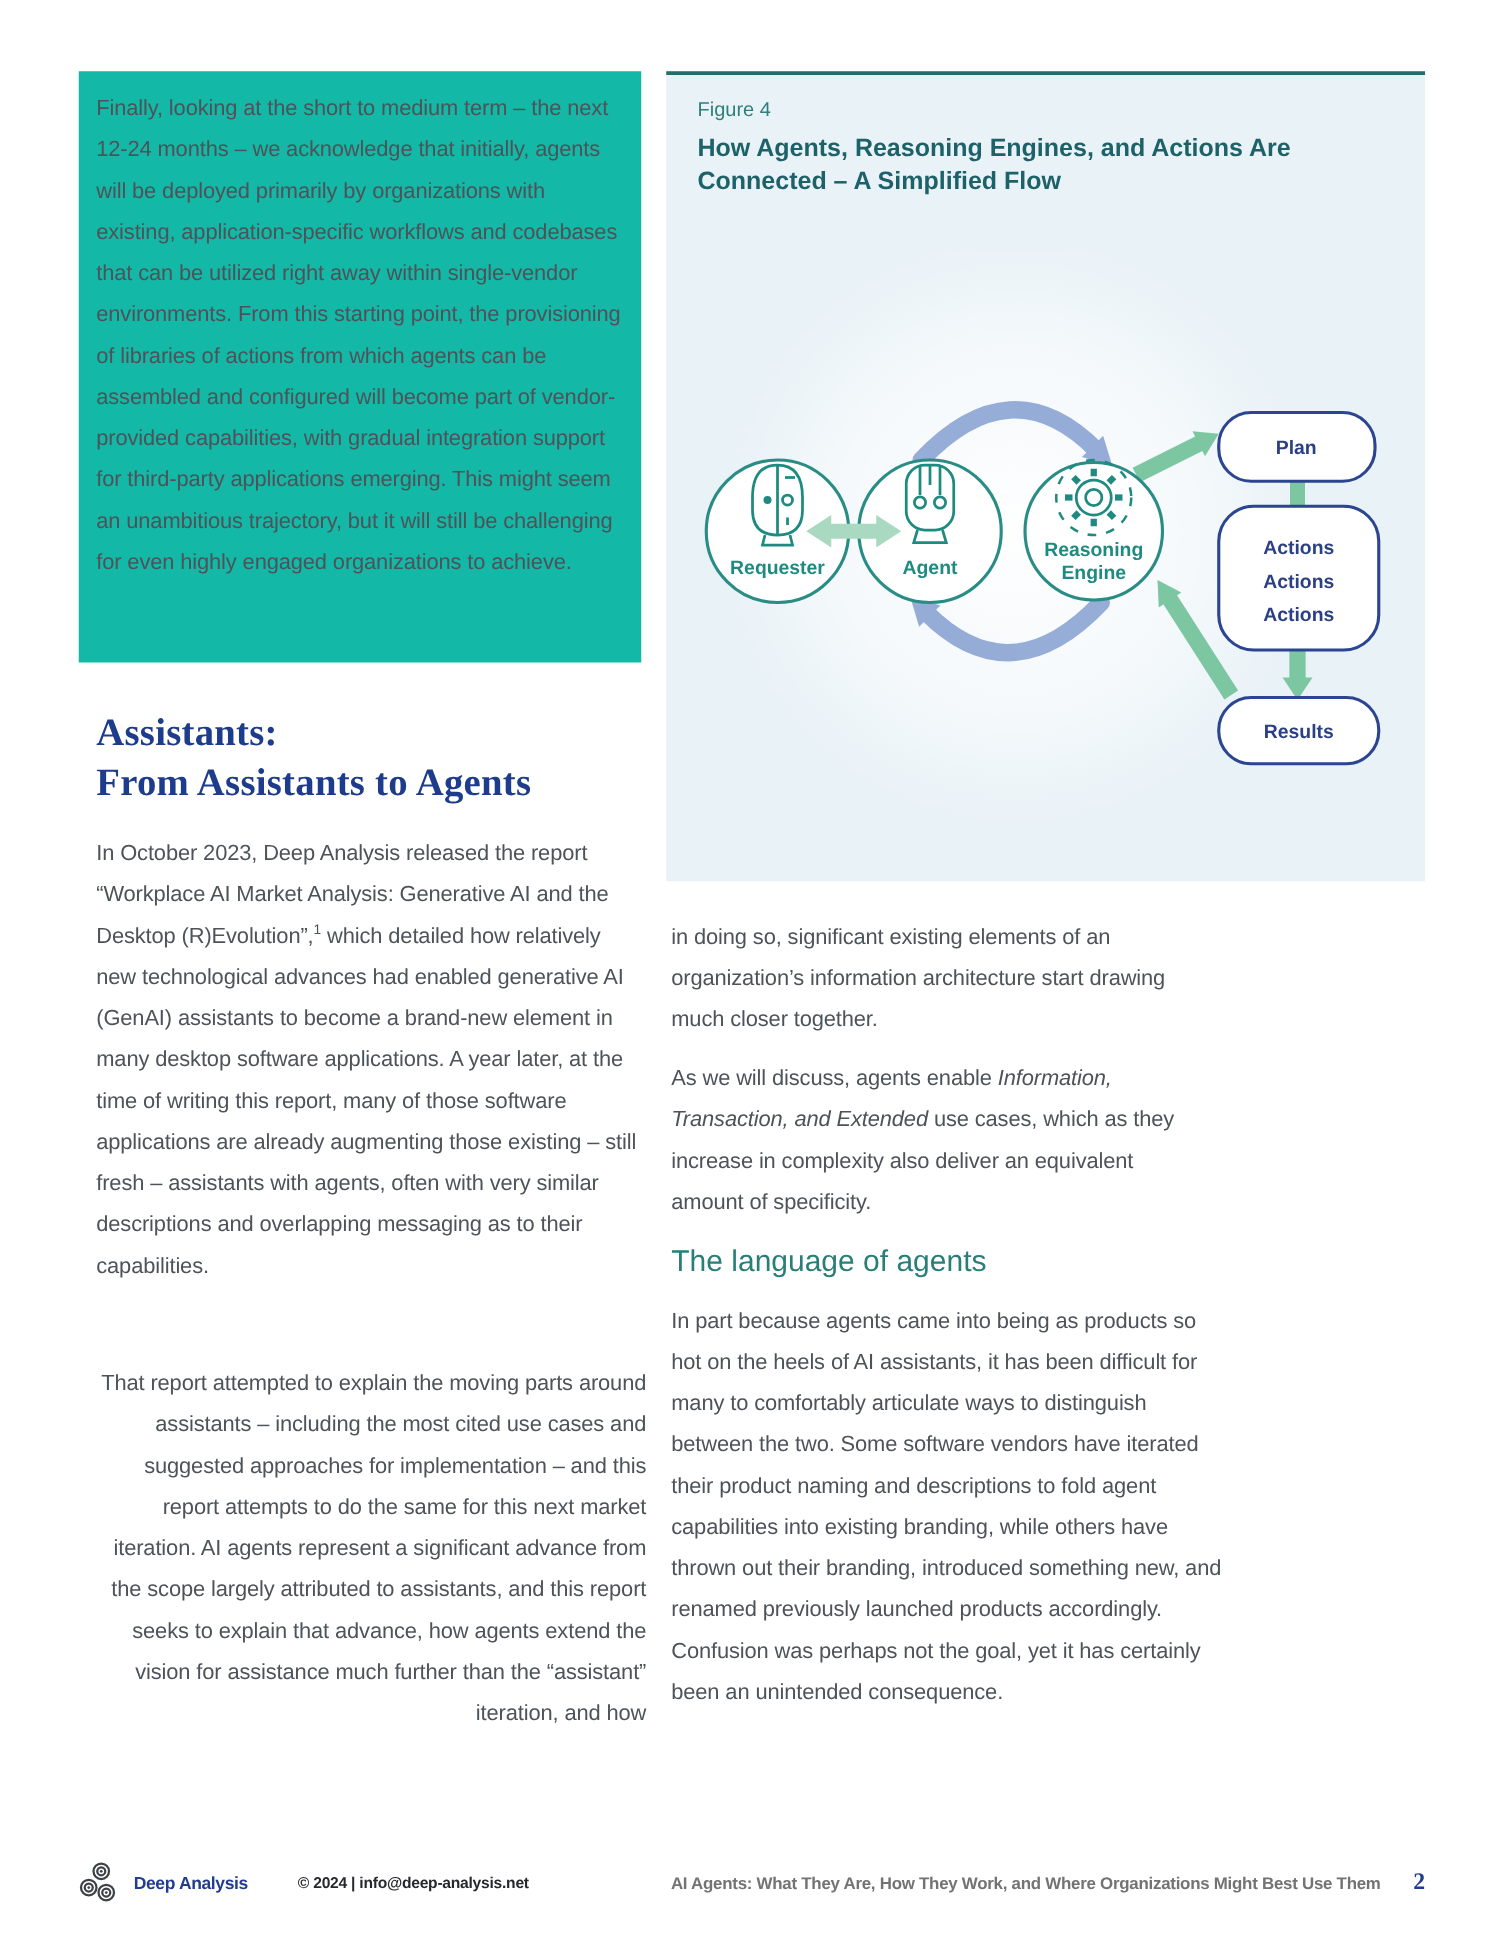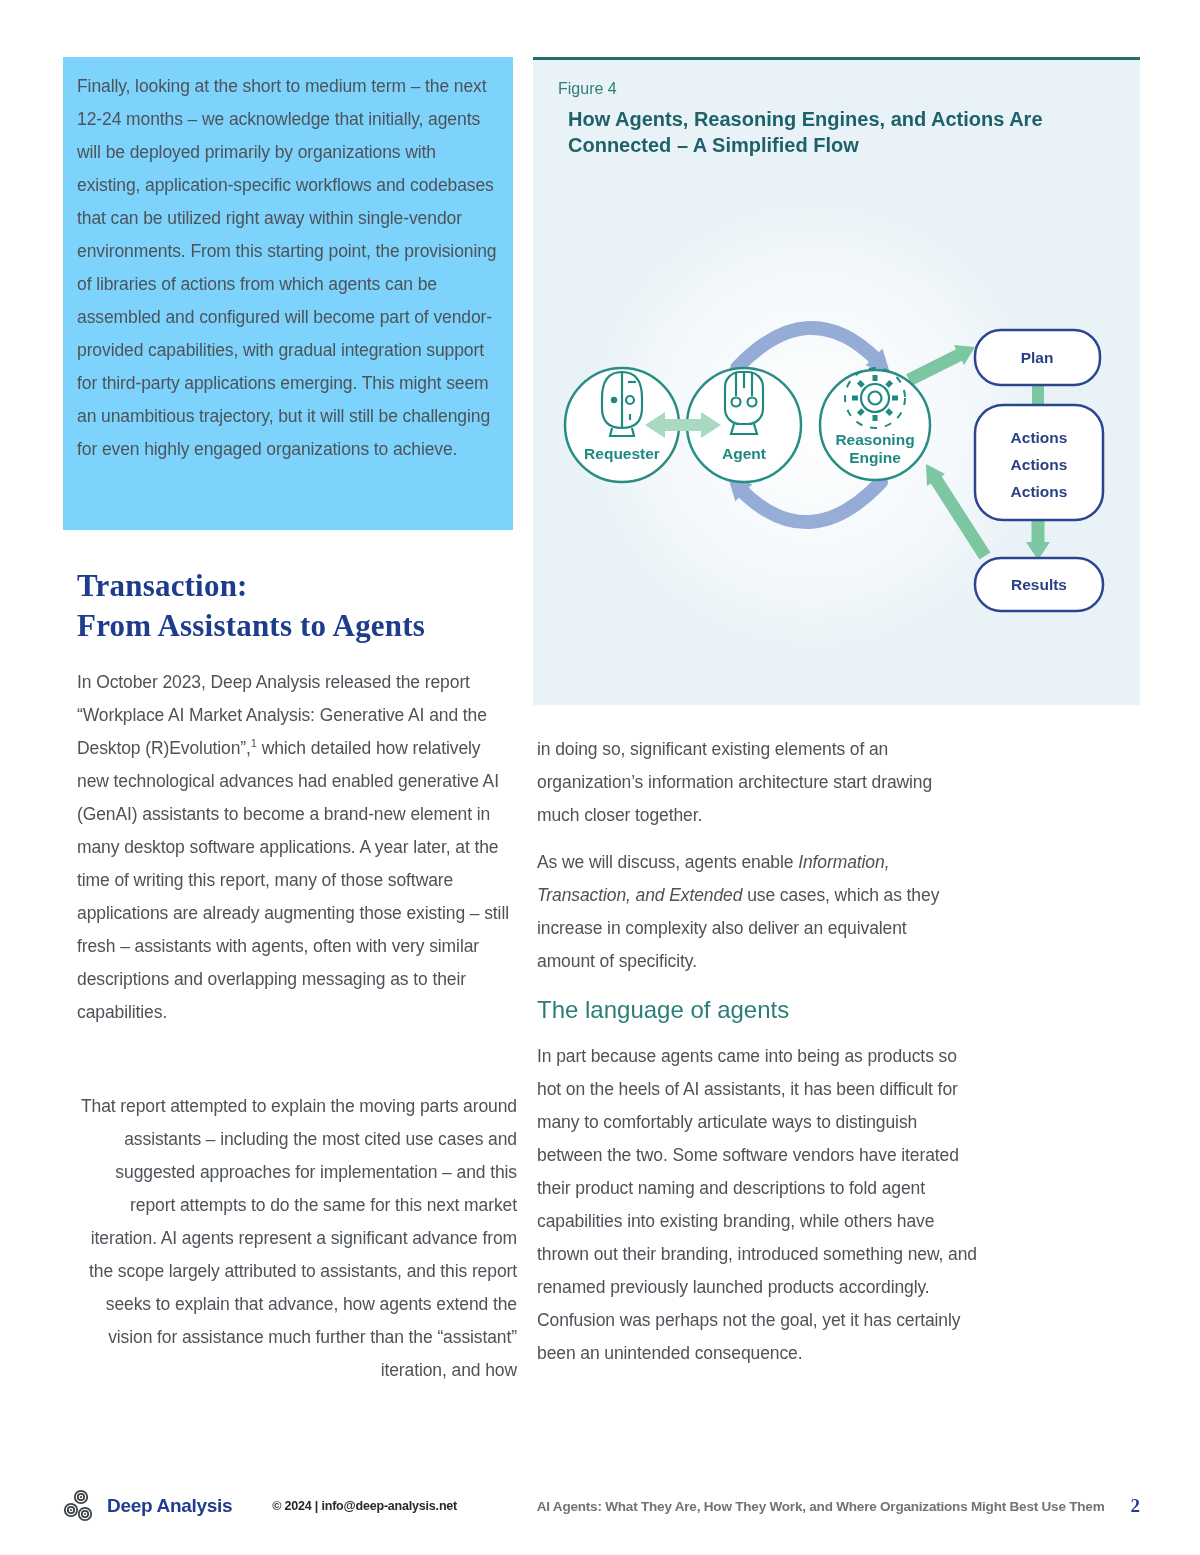--- a/index.html
+++ b/index.html
@@ -2,49 +2,49 @@
 <html><head>
 <meta charset="utf-8">
 <style>
   * { margin:0; padding:0; box-sizing:border-box; }
   html,body { width:1200px; height:1555px; background:#ffffff; position:relative;
     font-family:"Liberation Sans", sans-serif; }
   .abs { position:absolute; }
 
   
   .highlight-block { left:63px; top:57px; width:450px; height:473px;
-    background:#7dd3fc; padding:13px 14px 0 14px; }
+    background:#14b8a6; padding:13px 14px 0 14px; }
   .body-text { font-size:17.5px; line-height:33px; color:#4d5358; letter-spacing:-0.1px; }
   .serif-heading { left:77px; top:566px; width:460px;
     font-family:"Liberation Serif", serif; font-weight:bold; font-size:31px;
     line-height:40px; color:#1e3c8c; letter-spacing:0.2px; }
   .left-p1 { left:77px; top:666px; width:440px; }
   .left-p2 { left:77px; top:1090px; width:440px;text-align:right; }
   sup { font-size:11px; vertical-align:super; line-height:0; }
 
   
   .figure-panel { left:533px; top:57px; width:607px; height:648px;
     background:#e9f2f7; border-top:3px solid #266e6d; }
   .figure-label { position:absolute; left:25px; top:20px; font-size:16px; color:#2f7f7b; }
-  .figure-title { position:absolute; left:35px; top:46px; width:545px;
+  .figure-title { position:absolute; left:25px; top:46px; width:545px;
     font-size:20px; line-height:26px; font-weight:bold; color:#1d6269; }
   .diagram-svg { position:absolute; left:0; top:140px; }
 
   
   .right-p1 { left:537px; top:733px; width:432px; }
   .right-p2 { left:537px; top:846px; width:432px; }
   .right-heading { left:537px; top:996px; width:432px;
     font-size:24px; font-weight:400; color:#2a7e78; }
   .right-p3 { left:537px; top:1040px; width:440px; }
   .italic { font-style:italic; }
 
   
   .footer { left:63px; top:1486px; width:1077px; height:40px;
     display:flex; align-items:center; }
-  .brand-name { font-size:19px; font-weight:bold; color:#223d8f; margin-left:10px;
+  .brand-name { font-size:14px; font-weight:bold; color:#223d8f; margin-left:10px;
     letter-spacing:-0.3px; }
   .copyright { font-size:12.5px; font-weight:600; color:#26292c; margin-left:40px;
     letter-spacing:-0.2px; }
   .footer-title { margin-left:auto; font-size:13.5px; font-weight:bold; color:#737373;
     letter-spacing:-0.2px; }
   .page-number { margin-left:26px; font-family:"Liberation Serif", serif;
     font-size:19px; font-weight:bold; color:#223d8f; }
 
   
   .node-label { font-family:"Liberation Sans", sans-serif; font-size:15.5px;
@@ -53,21 +53,21 @@
     font-weight:bold; fill:#2b3f85; text-anchor:middle; }
 </style>
 </head>
 <body>
 
 <div class="abs highlight-block">
   <p class="body-text">Finally, looking at the short to medium term – the next 12-24 months – we acknowledge that initially, agents will be deployed primarily by organizations with existing, application-specific workflows and codebases that can be utilized right away within single-vendor environments. From this starting point, the provisioning of libraries of actions from which agents can be assembled and configured will become part of vendor-provided capabilities, with gradual integration support for third-party applications emerging. This might seem an unambitious trajectory, but it will still be challenging for even highly engaged organizations to achieve.</p>
 </div>
 
 <h1 class="abs serif-heading">
-  <span>Transaction:</span><br>
+  <span>Assistants:</span><br>
   <span>From Assistants to Agents</span>
 </h1>
 
 <p class="abs body-text left-p1">
   <span>In October 2023, Deep Analysis released the report “Workplace AI Market Analysis: Generative AI and the Desktop (R)Evolution”,</span><sup>1</sup><span> which detailed how relatively new technological advances had enabled generative AI (GenAI) assistants to become a brand-new element in many desktop software applications. A year later, at the time of writing this report, many of those software applications are already augmenting those existing – still fresh – assistants with agents, often with very similar descriptions and overlapping messaging as to their capabilities.</span>
 </p>
 
 <p class="abs body-text left-p2">That report attempted to explain the moving parts around assistants – including the most cited use cases and suggested approaches for implementation – and this report attempts to do the same for this next market iteration. AI agents represent a significant advance from the scope largely attributed to assistants, and this report seeks to explain that advance, how agents extend the vision for assistance much further than the “assistant” iteration, and how</p>
 
 <div class="abs figure-panel">

